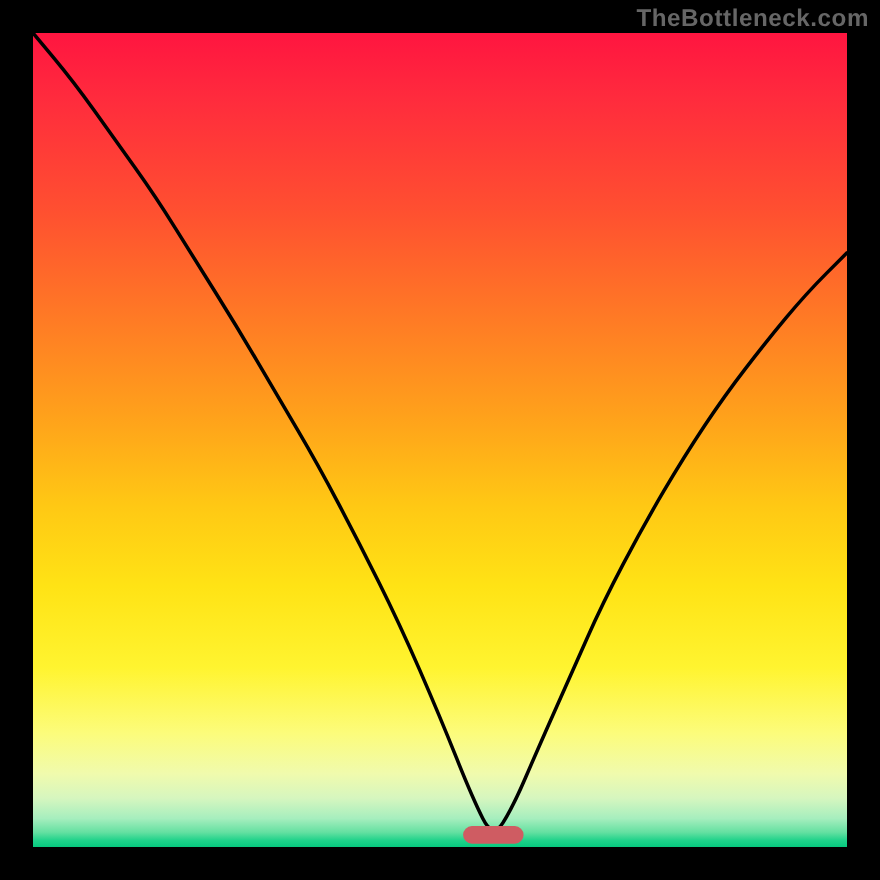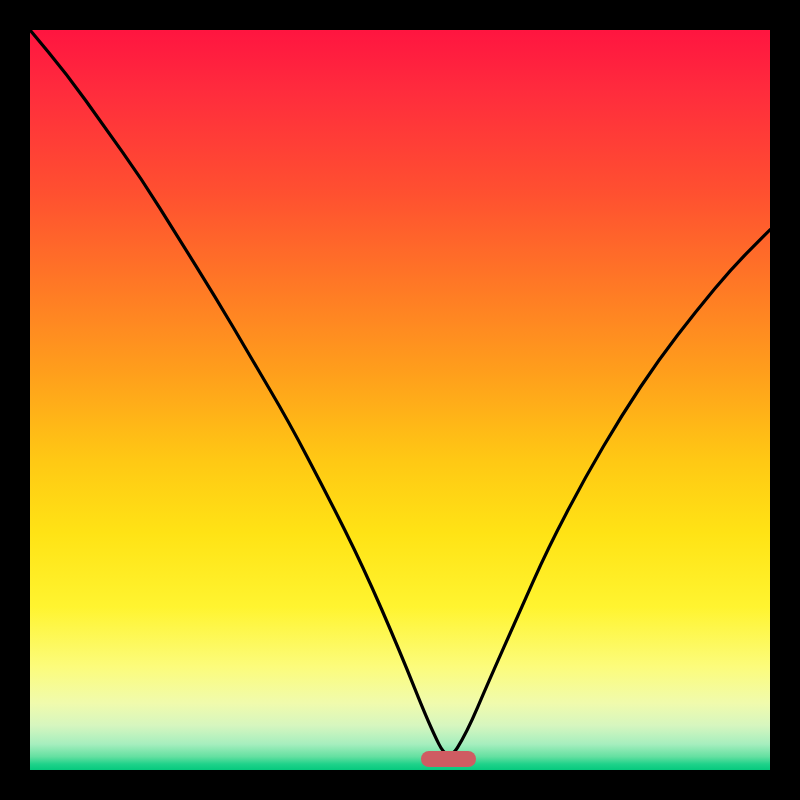--- a/index.html
+++ b/index.html
@@ -68,20 +68,21 @@
     position: absolute;
     background: #cf5c62;
     border-radius: 999px;
   }
 </style>
 </head>
 <body>
 
 <div class="frame">
 
+  <div class="watermark">TheBottleneck.com</div>
 
   <div class="plot-area">
 
     <div class="gradient-bg"></div>
 
     <svg class="curve" viewBox="0 0 740 740" preserveAspectRatio="none">
       <path fill="none" stroke="#000000" stroke-width="3.2" stroke-linecap="round" d="M 0.0 0.0 Q 0.0 0.0 18.5 22.2 Q 37.0 44.4 55.5 70.3 Q 74.0 96.2 92.5 122.1 Q 111.0 148.0 129.5 177.6 Q 148.0 207.2 166.5 236.8 Q 185.0 266.4 203.5 297.8 Q 222.0 329.3 240.5 360.8 Q 259.0 392.2 277.5 427.4 Q 296.0 462.5 314.5 499.5 Q 333.0 536.5 351.5 579.0 Q 370.0 621.6 384.8 658.6 Q 399.6 695.6 408.9 714.1 Q 418.1 732.6 427.3 717.8 Q 436.6 703.0 447.7 677.1 Q 458.8 651.2 473.6 617.9 Q 488.4 584.6 503.2 551.3 Q 518.0 518.0 536.5 482.9 Q 555.0 447.7 573.5 416.3 Q 592.0 384.8 610.5 357.0 Q 629.0 329.3 647.5 305.3 Q 666.0 281.2 684.5 259.0 Q 703.0 236.8 721.5 218.3 T 740.0 199.8" id="curve-path"></path>
     </svg>
 
     <div class="marker" id="opt-marker" style="width: 55px; height: 16px; left: 390.6px; top: 720.9px; background: rgb(207, 92, 98);"></div>

